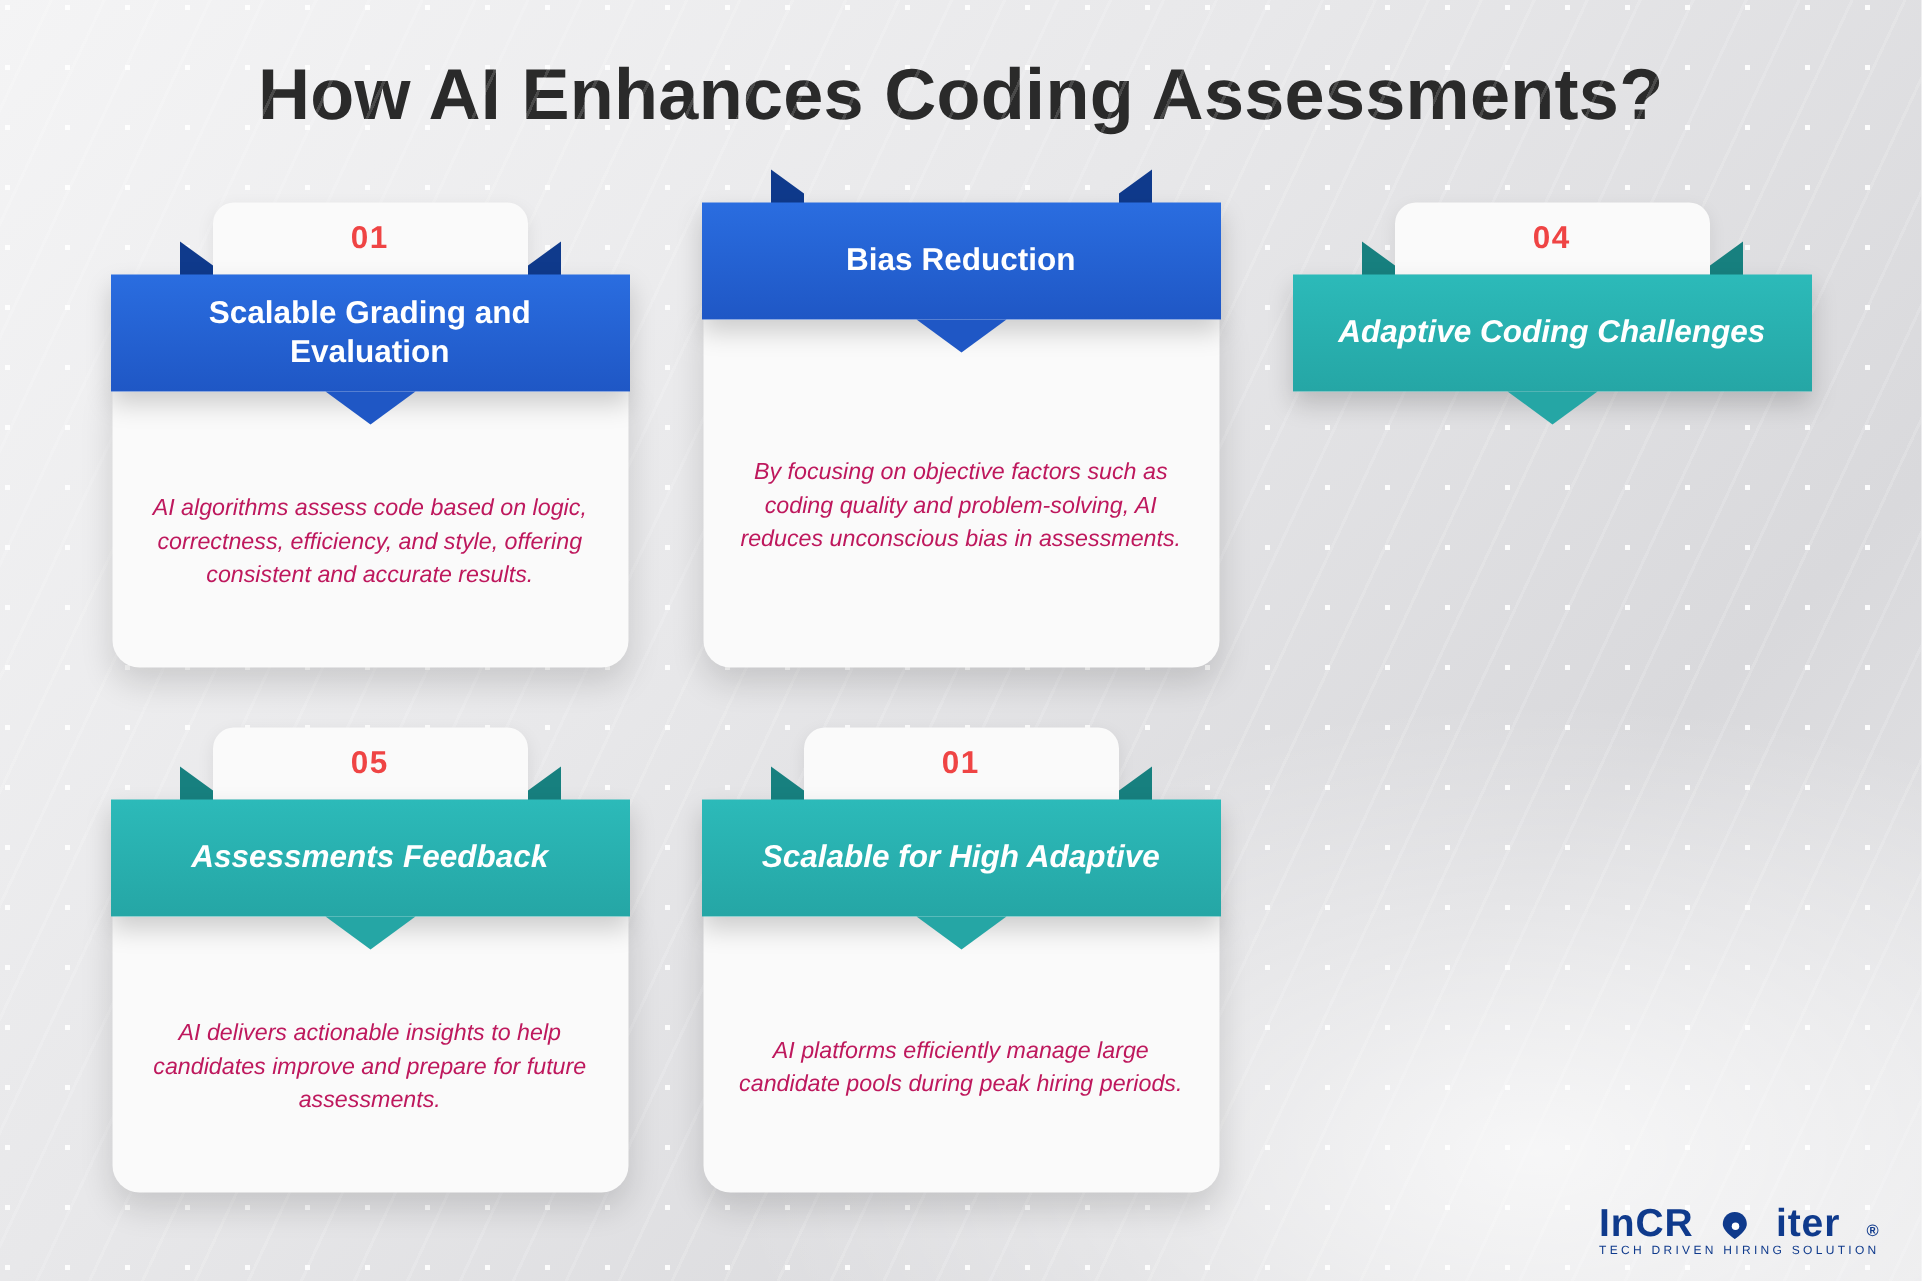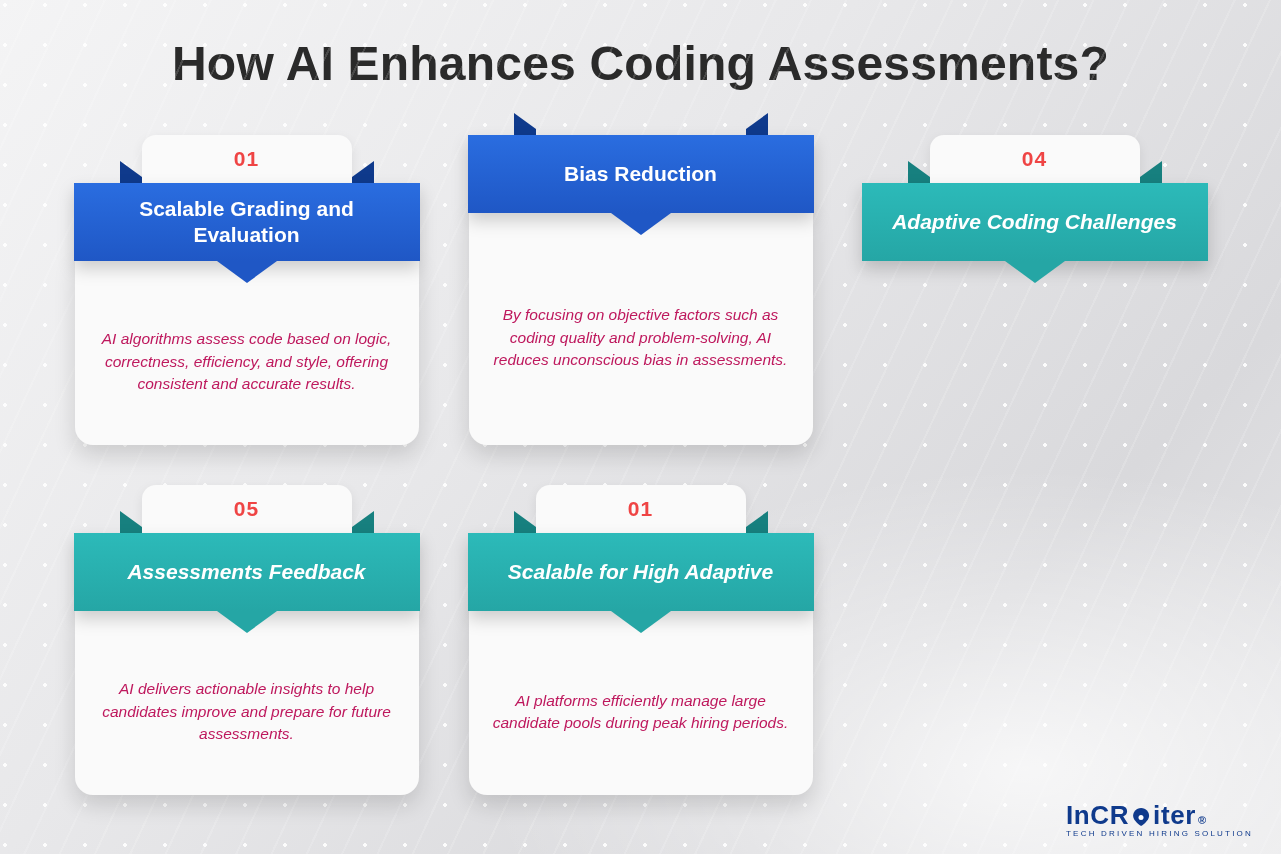--- a/index.html
+++ b/index.html
@@ -131,20 +131,21 @@
       z-index: 5;
     }
     .brand-name {
       font-size: 26px;
       font-weight: 600;
       color: #0f3a8c;
       letter-spacing: 0.6px;
       display: flex;
       align-items: baseline;
       gap: 2px;
+      justify-content: space-between;
     }
     .brand-name .pin {
       display:inline-block;
       width:18px;height:18px;
       background:#0f3a8c;
       clip-path: path('M9 0 C14 0 17 4 17 8 C17 13 9 18 9 18 C9 18 1 13 1 8 C1 4 4 0 9 0 Z');
       position:relative;
       top:2px;
       margin:0 1px;
     }

